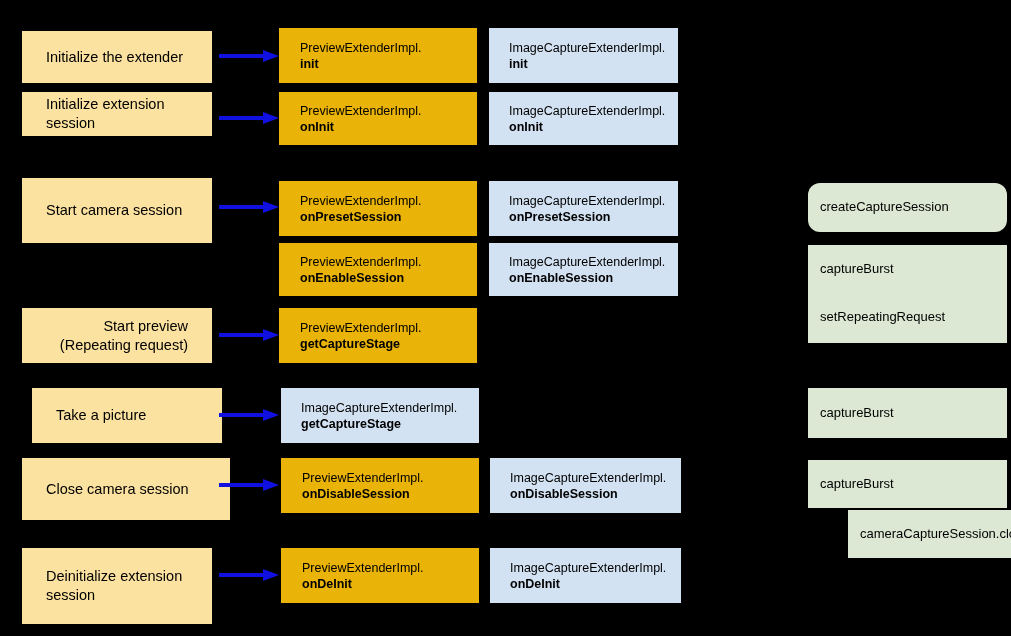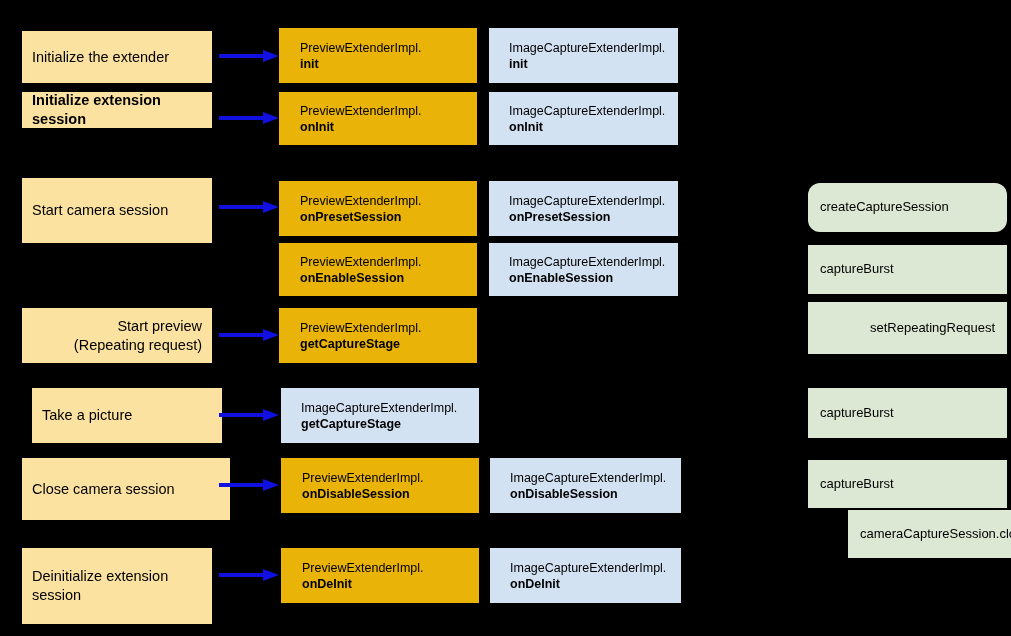--- a/index.html
+++ b/index.html
@@ -21,21 +21,21 @@
     display: flex;
     flex-direction: column;
     justify-content: center;
     color: #000000;
     line-height: 1.28;
     overflow: hidden;
   }
   .box-stage {
     background: #FCE2A0;
     font-size: 14.5px;
-    padding: 0 10px;
+    padding: 0 24px;
   }
   .box-preview {
     background: #eab308;
     font-size: 12.5px;
     padding: 0 21px;
   }
   .box-capture {
     background: #D3E2F2;
     font-size: 12.5px;
     padding: 0 20px;
@@ -66,21 +66,21 @@
 </style>
 </head>
 <body>
 
 <div id="canvas">
 
   <div class="box box-stage" style="left:22px; top:31px; width:190px; height:52px;">
     <span class="stage-line">Initialize the extender</span>
   </div>
 
-  <div class="box box-stage" style="left:22px; top:92px; width:190px; height:36px;font-weight:bold;">
+  <div class="box box-stage" style="left:22px; top:92px; width:190px; height:44px;">
     <span class="stage-line">Initialize extension</span>
     <span class="stage-line">session</span>
   </div>
 
   <div class="box box-stage" style="left:22px; top:178px; width:190px; height:65px;">
     <span class="stage-line">Start camera session</span>
   </div>
 
   <div class="box box-stage" style="left:22px; top:308px; width:190px; height:55px;align-items:flex-end;">
     <span class="stage-line">Start preview</span>
@@ -214,21 +214,21 @@
   </div>
 
   <div class="box box-camera2" style="left:808px; top:183px; width:199px; height:49px;border-radius:12px;">
     <span class="stage-line">createCaptureSession</span>
   </div>
 
   <div class="box box-camera2" style="left:808px; top:245px; width:199px; height:49px;">
     <span class="stage-line">captureBurst</span>
   </div>
 
-  <div class="box box-camera2" style="left:808px; top:302px; width:199px; height:52px;text-align:right;">
+  <div class="box box-camera2" style="left:808px; top:291px; width:199px; height:52px;">
     <span class="stage-line">setRepeatingRequest</span>
   </div>
 
   <div class="box box-camera2" style="left:808px; top:388px; width:199px; height:50px;">
     <span class="stage-line">captureBurst</span>
   </div>
 
   <div class="box box-camera2" style="left:808px; top:460px; width:199px; height:48px;">
     <span class="stage-line">captureBurst</span>
   </div>

